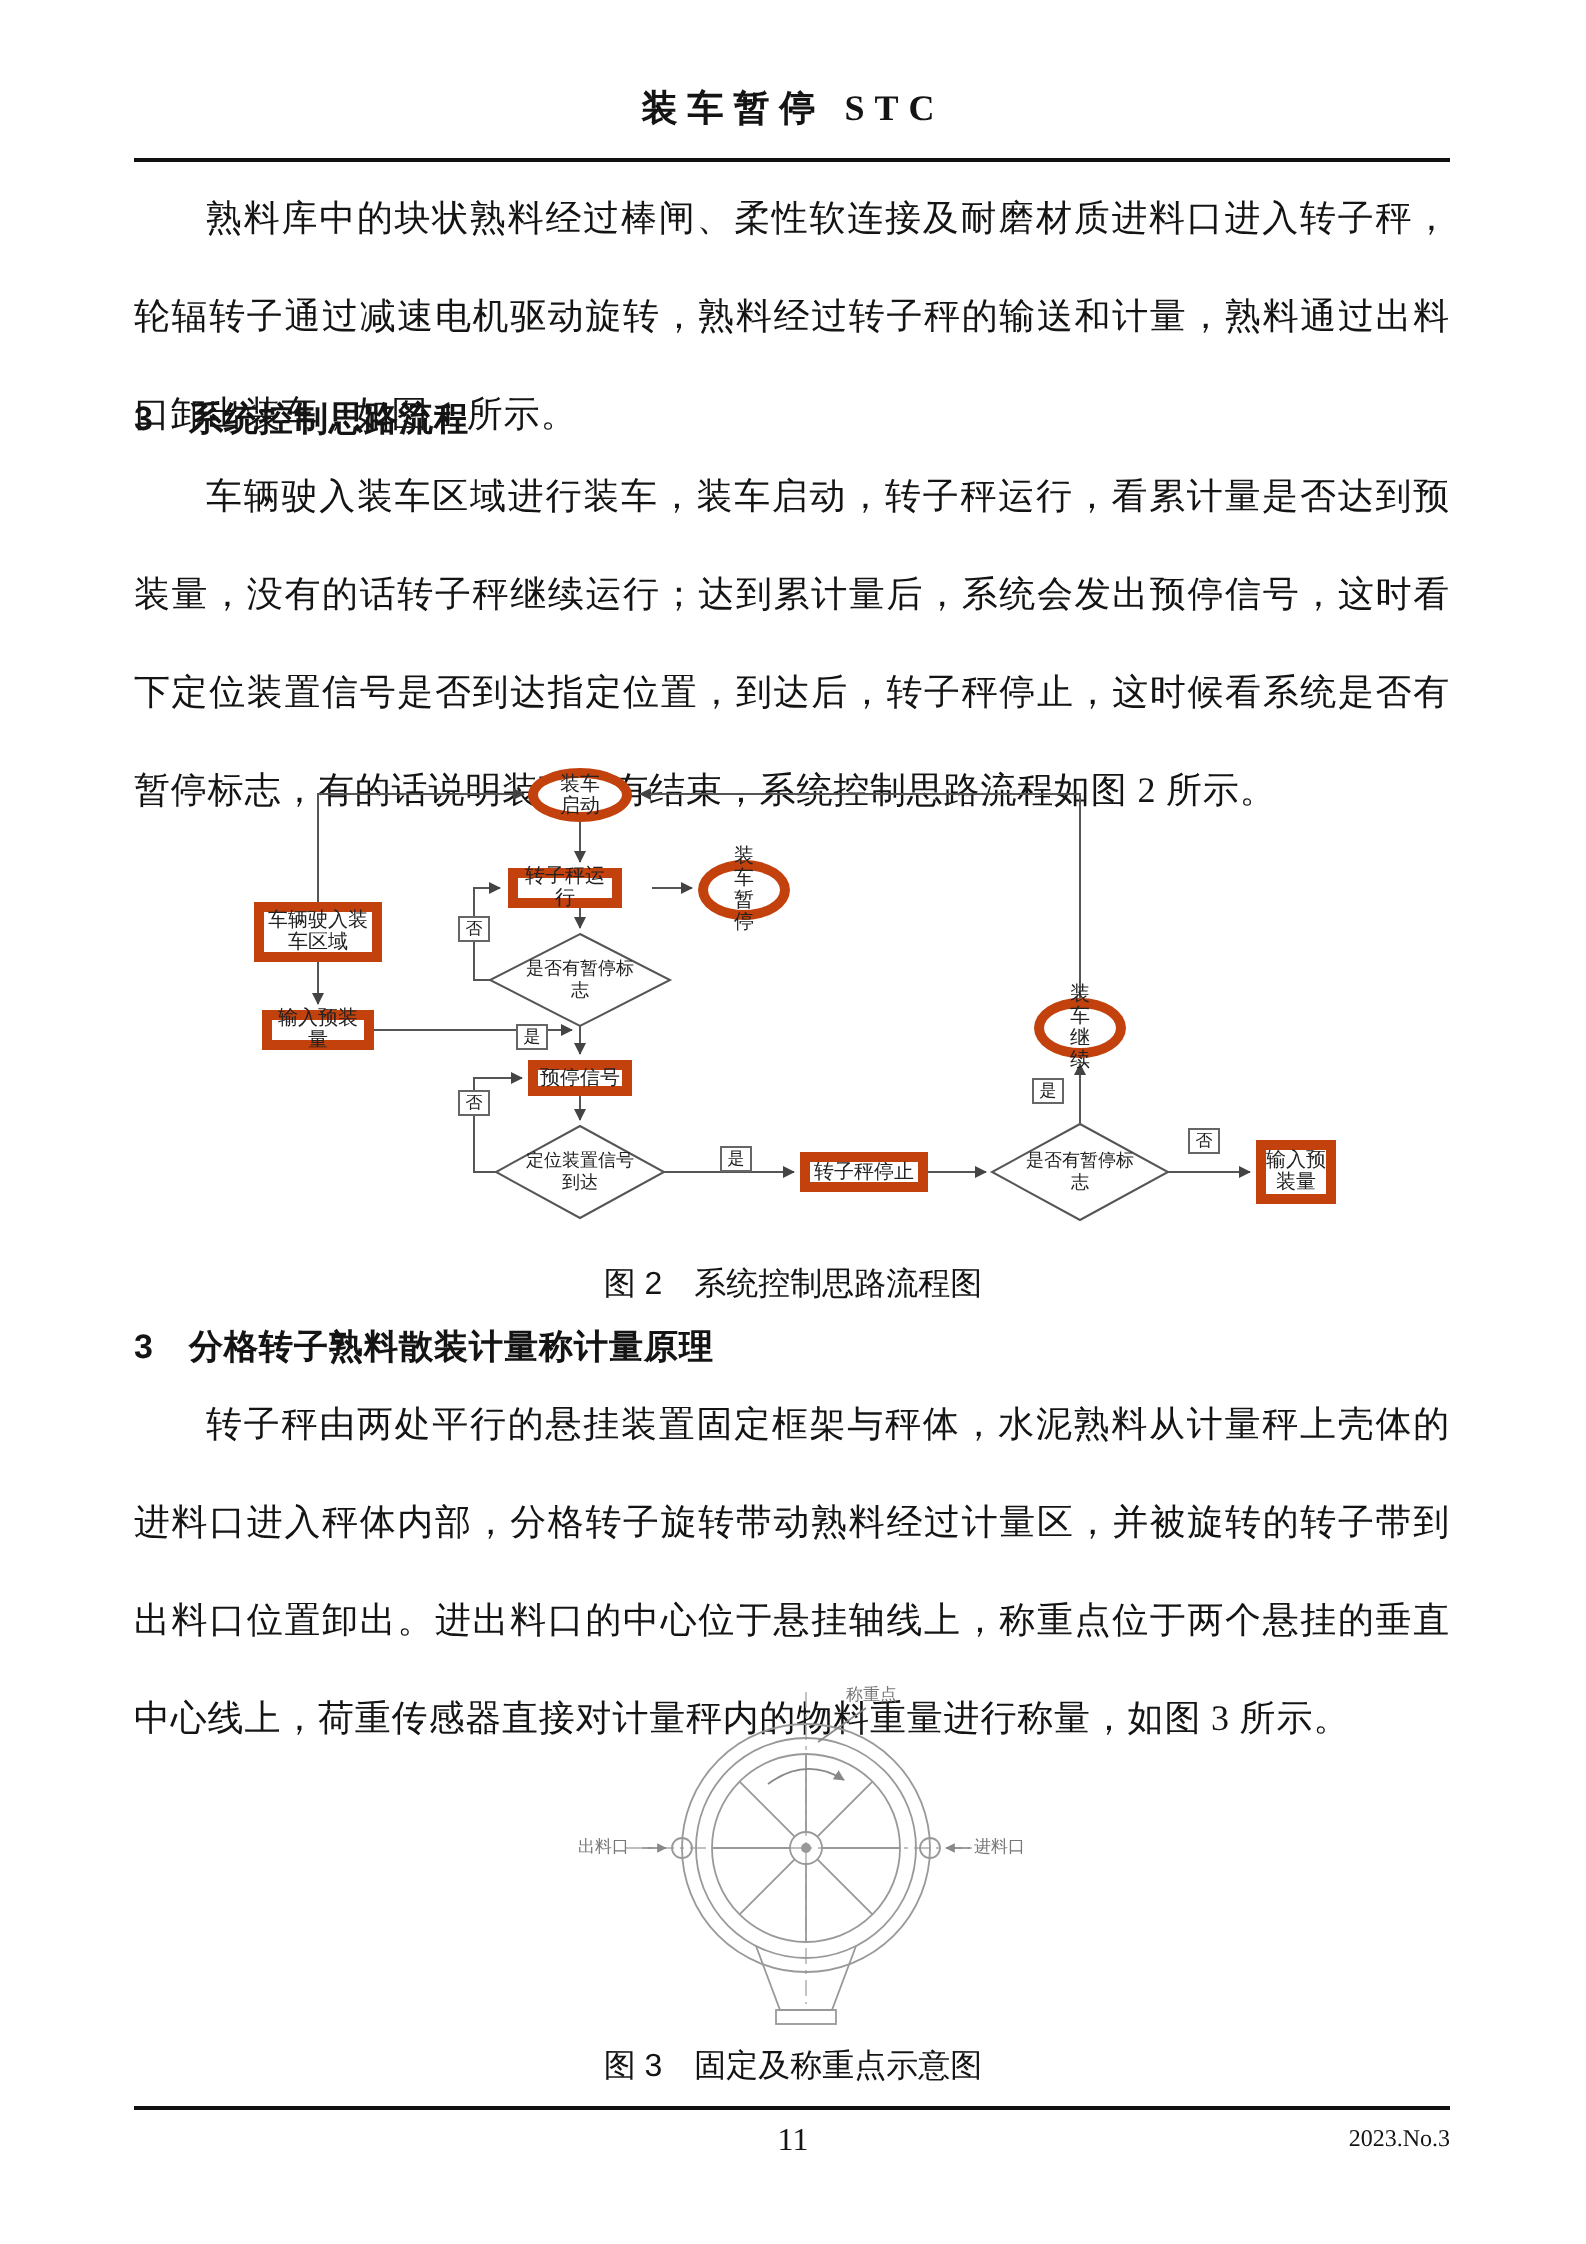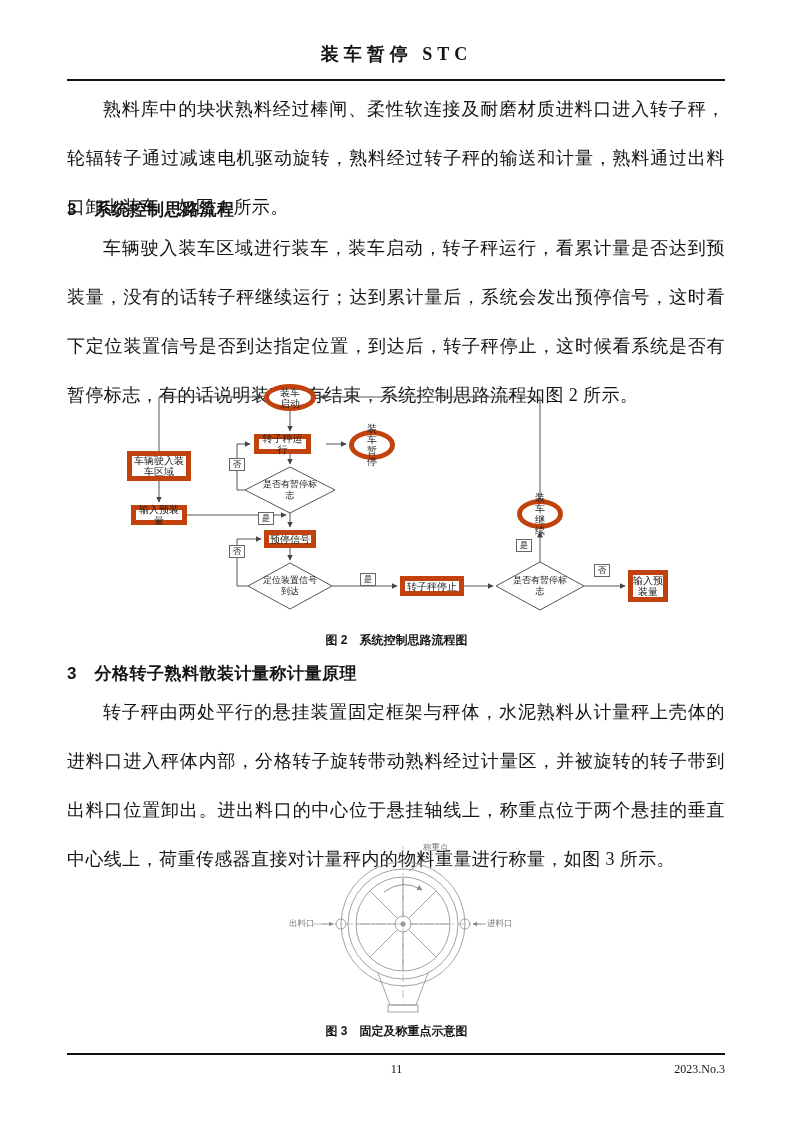--- a/index.html
+++ b/index.html
@@ -21,21 +21,21 @@
     position:absolute; left:67px; width:658px;
     font-size:18px; line-height:49px; text-align:justify; text-indent:2em;
     letter-spacing:0.4px;
   }
   .section-heading {
     position:absolute; left:67px; font-size:17px; font-weight:bold;
     font-family:"Liberation Sans", sans-serif; letter-spacing:0.5px;
   }
   .fig-caption {
     position:absolute; left:0; width:100%; text-align:center;
-    font-size:12px; font-weight:bold; font-family:"Liberation Sans", sans-serif;
+    font-size:16px; font-weight:normal; font-family:"Liberation Sans", sans-serif;
   }
   
   .flow { position:absolute; top:383px; left:100px; width:614px; height:250px; }
   .flow svg { position:absolute; left:0; top:0; }
   .node {
     position:absolute; display:flex; align-items:center; justify-content:center;
     text-align:center; background:#fff; border:5px solid #c2410c;
     font-size:10px; line-height:11px; color:#222;
     font-family:"Liberation Sans", sans-serif;
   }
@@ -51,21 +51,21 @@
     color:#222; font-family:"Liberation Sans", sans-serif;
   }
   
   .fig3 { position:absolute; top:840px; left:281px; width:240px; height:182px; }
   .fig3 svg { position:absolute; left:0; top:0; }
   .f3lab {
     position:absolute; font-size:8.5px; color:#777;
     font-family:"Liberation Sans", sans-serif; white-space:nowrap;
   }
   
-  .page-number { position:absolute; top:1062px; left:0; width:100%; text-align:center; font-size:12px; }
+  .page-number { position:absolute; top:1062px; left:0; width:100%; text-align:center; font-size:16px; }
   .issue { position:absolute; top:1062px; right:68px; font-size:12px;text-align:center; }
 </style>
 </head>
 <body>
 
 <div class="page">
 
   <div class="header-title">装车暂停 STC</div>
   <div class="header-rule"></div>
 

